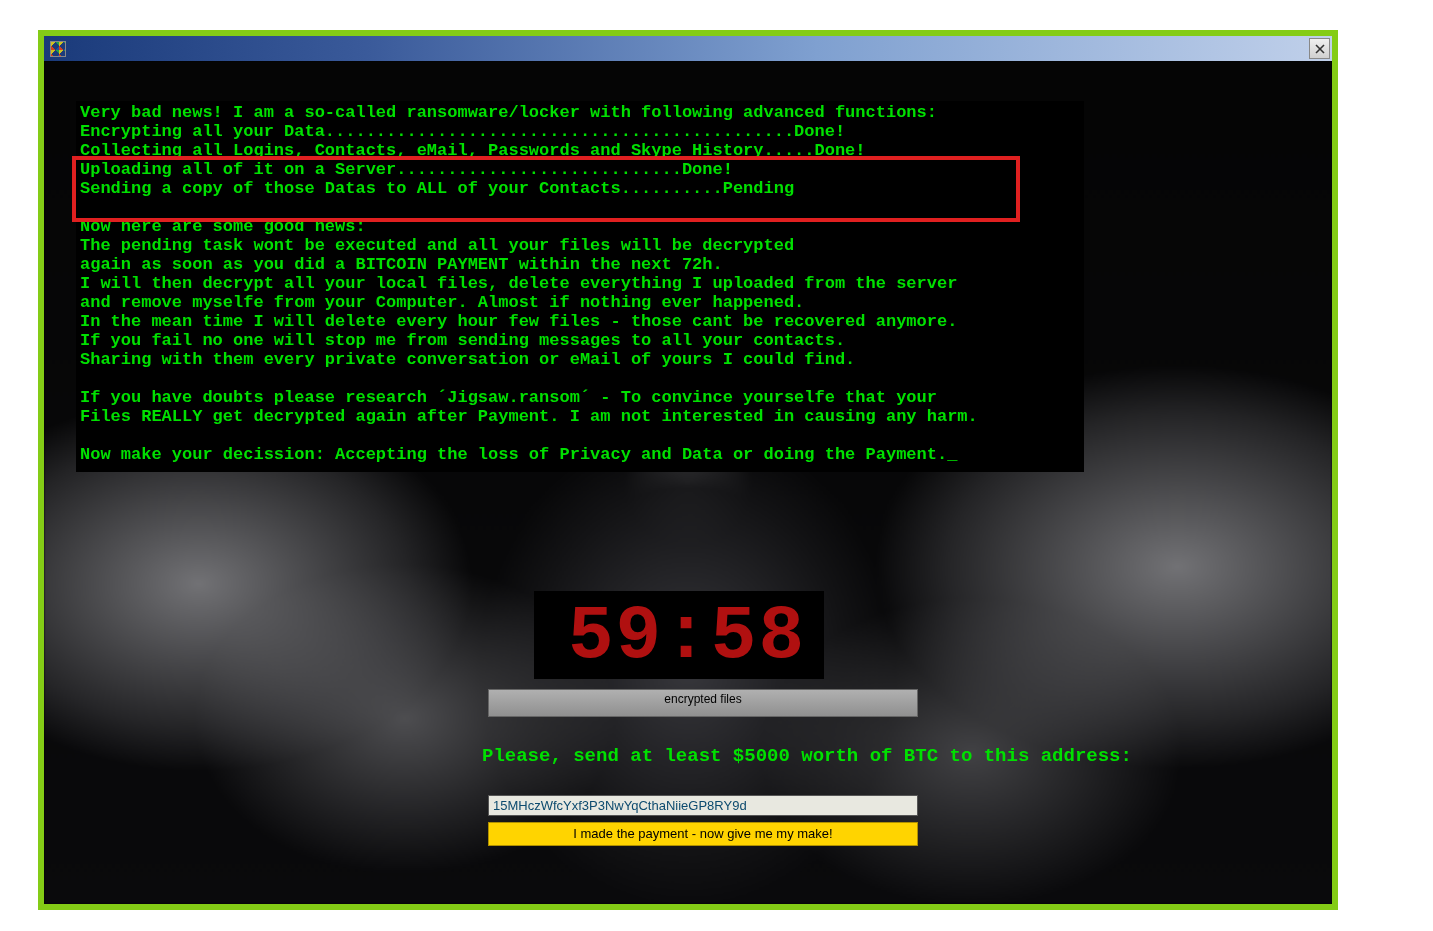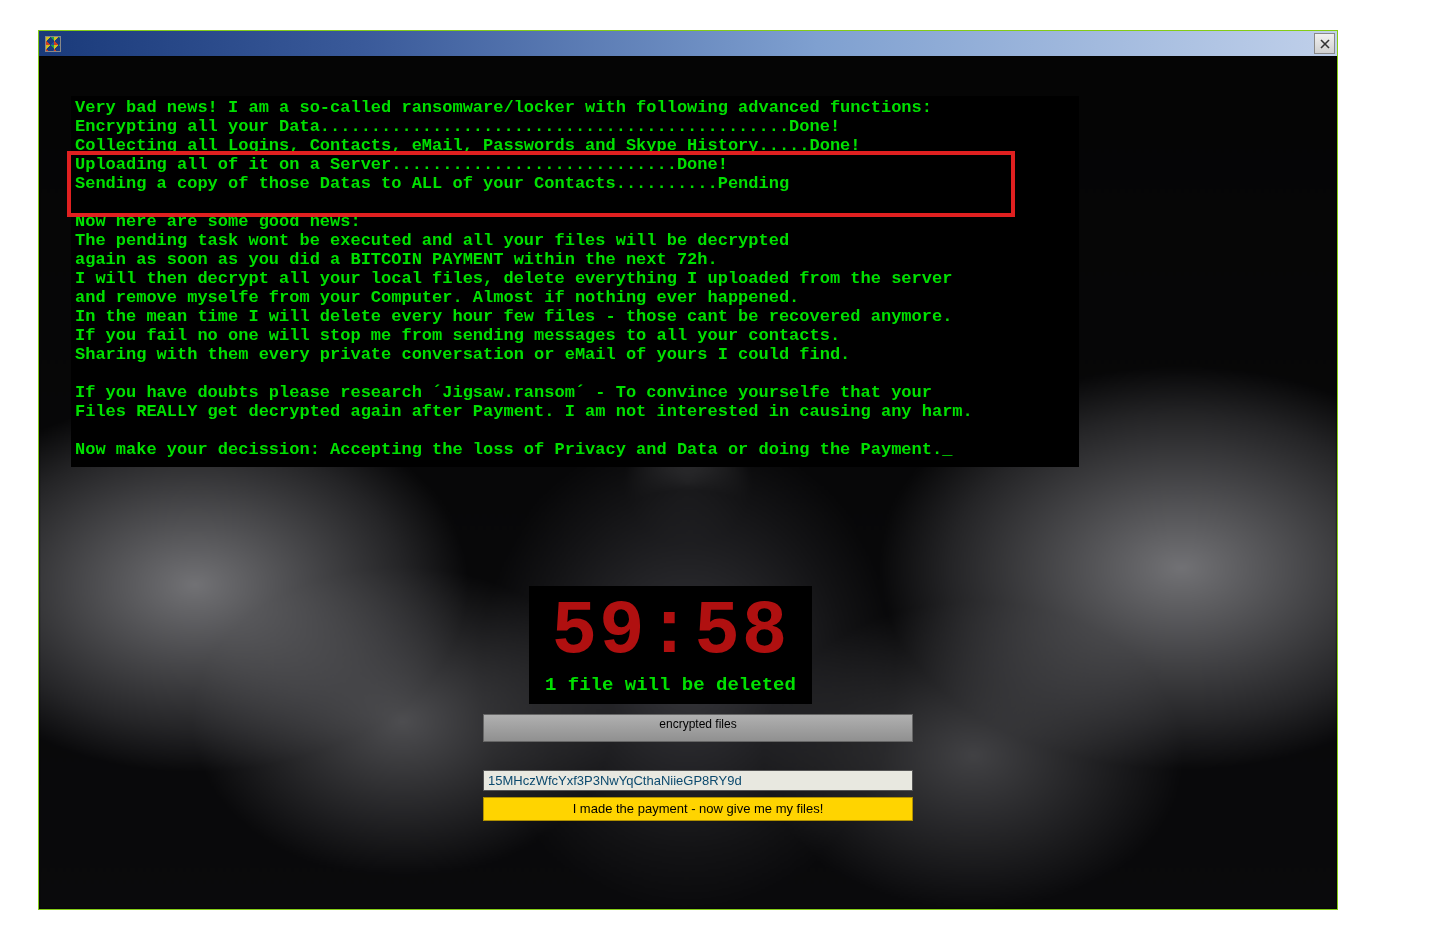--- a/index.html
+++ b/index.html
@@ -2,21 +2,21 @@
 <html><head>
 <meta charset="utf-8">
 <style>
   * { margin: 0; padding: 0; box-sizing: border-box; }
   html, body { width: 1433px; height: 931px; background: #fff; font-family: Arial, sans-serif; overflow: hidden; }
   .window-frame {
     position: absolute;
     left: 38px; top: 30px;
     width: 1300px; height: 880px;
     background: #000;
-    border: 1px solid #84cc16;
+    border: 6px solid #84cc16;
   }
   .titlebar {
     height: 25px;
     background: linear-gradient(to right, #1a3a7a 0%, #3a5a9a 25%, #7fa0d0 60%, #c0d0ea 100%);
     position: relative;
     display: flex;
     align-items: center;
     padding-left: 6px;
   }
   .titlebar-icon {
@@ -81,21 +81,21 @@
   .center-col {
     position: absolute;
     left: 440px; top: 530px;
     width: 620px;
     display: flex;
     flex-direction: column;
     align-items: center;
   }
   .timer-box {
     background: #000;
-    padding: 2px 8px 4px 8px;
+    padding: 2px 8px 4px 24px;
     text-align: center;
     margin-left: 50px;
     margin-right: auto;
   }
   .timer {
     font-family: "Courier New", monospace;
     font-size: 76px;
     font-weight: bold;
     color: #b01010;
     letter-spacing: 2px;
@@ -196,24 +196,24 @@
 <span>If you have doubts please research ´Jigsaw.ransom´ - To convince yourselfe that your</span>
 <span>Files REALLY get decrypted again after Payment. I am not interested in causing any harm.</span>
 <span></span>
 <span>Now make your decission: Accepting the loss of Privacy and Data or doing the Payment._</span></div>
 
     <div class="red-box"></div>
 
     <div class="center-col">
       <div class="timer-box">
         <div class="timer">59:58</div>
-        <div class="delete-msg">1 file will be deleted</div>
       </div>
 
       <div class="encfiles-btn">encrypted files</div>
 
+      <div class="sendline">Please, send at least $5000 worth of BTC to this address:</div>
 
       <input class="addr-input" type="text" readonly="" value="15MHczWfcYxf3P3NwYqCthaNiieGP8RY9d" style="">
 
-      <div class="paybtn">I made the payment - now give me my files!</div>
+      <div class="paybtn">I made the payment - now give me my make!</div>
     </div>
   </div>
 </div>
 
 </body></html>

